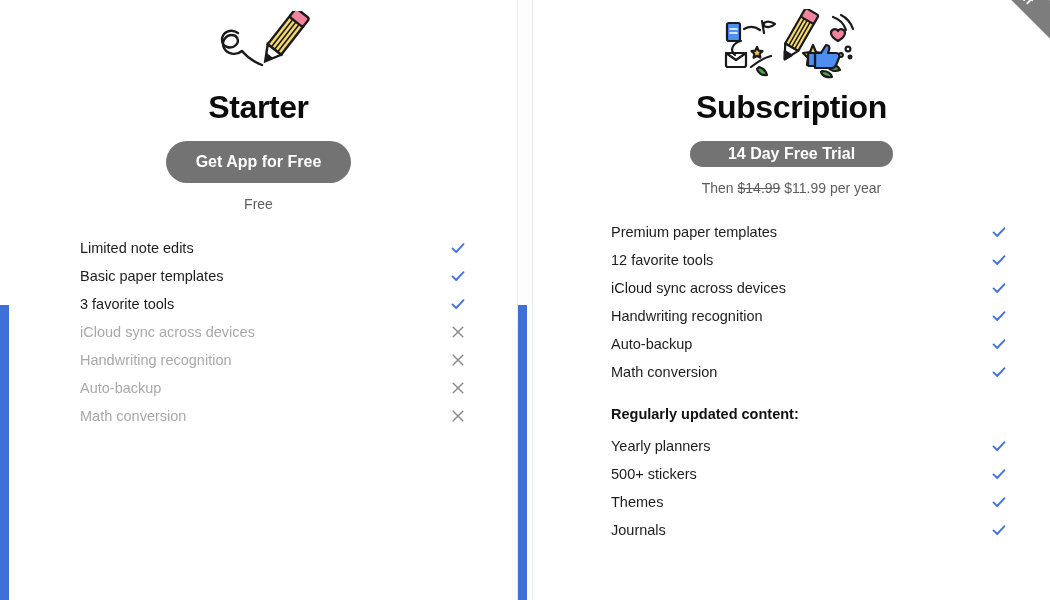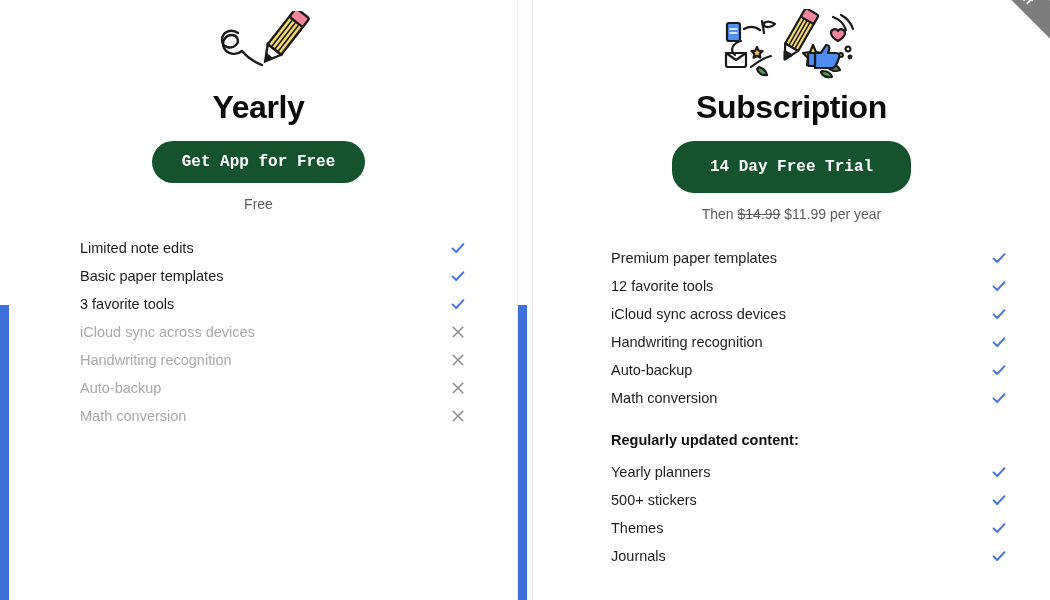--- a/index.html
+++ b/index.html
@@ -97,30 +97,30 @@
     color: #0b0b0b;
     letter-spacing: -0.4px;
     margin: 2px 0 0 0;
     line-height: 1.1;
   }
   .cta {
     display: inline-block;
     margin-top: 16px;
     border: none;
     border-radius: 22px;
-    background: #14532d;
+    background: #737373;
     color: #ffffff;
-    font-family: Liberation Mono, monospace;
+    font-family: Liberation Sans, sans-serif;
     font-size: 16px;
     font-weight: bold;
     line-height: 1;
     padding: 13px 30px;
     cursor: pointer;
   }
-  .cta-wide { padding: 18px 38px; }
+  .cta-wide { padding: 5px 38px; }
   .price-note {
     margin-top: 13px;
     font-size: 14px;
     color: #5d5d5d;
   }
   .price-note .old {
     text-decoration: line-through;
   }
 
   
@@ -172,21 +172,21 @@
             <line x1="72.5" y1="8" x2="72.5" y2="41" stroke="#1a1a1a" stroke-width="1.6"></line>
             <line x1="76.5" y1="8" x2="76.5" y2="41" stroke="#1a1a1a" stroke-width="1.6"></line>
             <line x1="80.5" y1="8" x2="80.5" y2="41" stroke="#1a1a1a" stroke-width="1.6"></line>
             <rect x="68" y="-4" width="17" height="11" rx="2.5" fill="#f2849e" stroke="#1a1a1a" stroke-width="2.4"></rect>
             <path d="M68 42 L76.5 57 L85 42 Z" fill="#ffffff" stroke="#1a1a1a" stroke-width="2.4"></path>
             <path d="M71.5 49.5 L76.5 57 L81.5 49.5 Z" fill="#1a1a1a"></path>
           </g>
         </svg>
       </div>
 
-      <div class="plan-title">Yearly</div>
+      <div class="plan-title">Starter</div>
 
       <button class="cta">Get App for Free</button>
 
       <div class="price-note">
         <span>Free</span>
       </div>
     </div>
 
     <div class="features">
 

